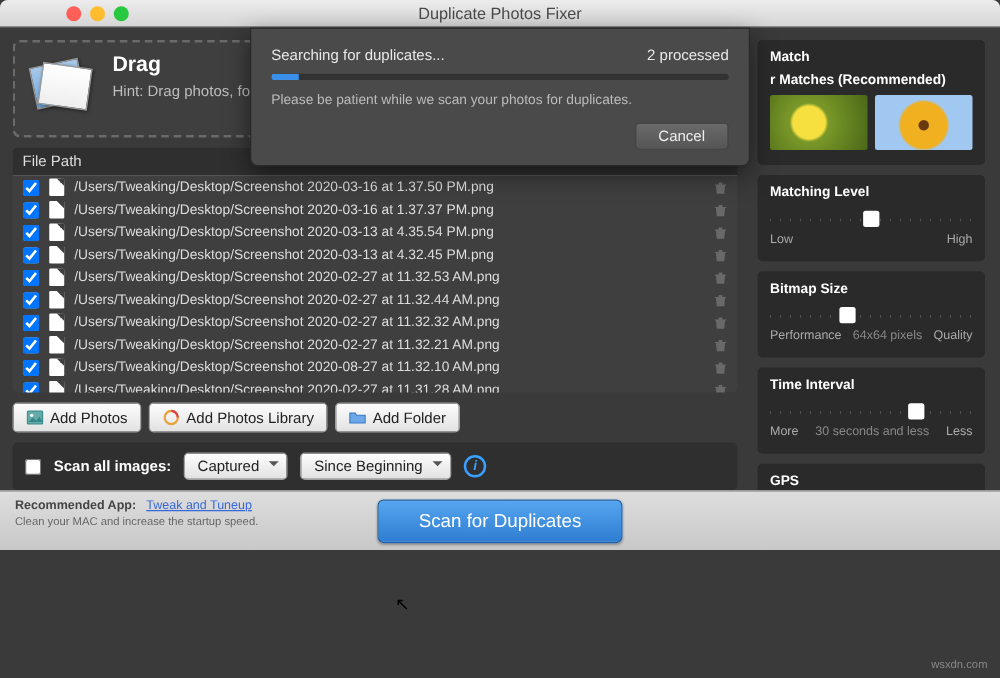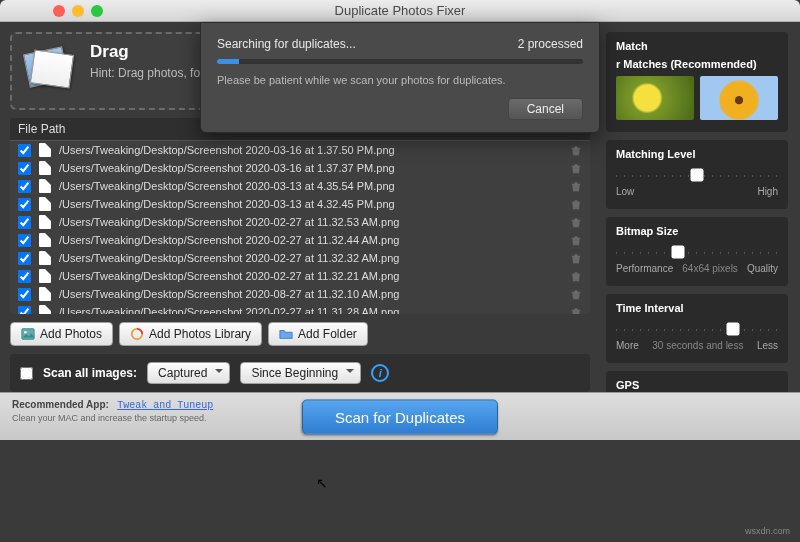--- a/index.html
+++ b/index.html
@@ -55,21 +55,21 @@
 .slider { position:relative; height:14px; margin:8px 0 4px 0;}
 .slider .track{position:absolute;left:0;right:0;top:50%;height:2px;background:repeating-linear-gradient(90deg,#555 0,#555 1px,transparent 1px,transparent 8px);}
 .slider .thumb-handle{position:absolute;top:50%;transform:translate(-50%,-50%);width:13px;height:13px;background:#fff;border-radius:2px;}
 .slider-labels{display:flex;justify-content:space-between;color:#aaa;font-size:10px;}
 .slider-labels .mid{color:#888;}
 
 
 .bottombar { height:48px; background:linear-gradient(#dedede,#c8c8c8); border-top:1px solid #999; position:relative; padding:6px 12px;}
 .rec { font-size:10px; color:#444;}
 .rec b{font-weight:bold;}
-.rec a{color:#3868d8;text-decoration:underline;cursor:pointer;font-family:Liberation Mono, monospace;}
+.rec a{color:#3868d8;text-decoration:underline;cursor:pointer;}
 .rec-sub{font-size:9px;color:#666;margin-top:2px;}
 .scan-btn{position:absolute;left:50%;top:50%;transform:translate(-50%,-50%);background:linear-gradient(#57a6f0,#2e7dd1);color:#fff;border:1px solid #1e5fa8;border-radius:5px;padding:8px 32px;font-size:15px;cursor:pointer;box-shadow:0 1px 2px rgba(0,0,0,.3);text-align:center;}
 .watermark{position:absolute;right:10px;bottom:6px;font-size:9px;color:#888;}
 
 
 .sheet { position:absolute; top:22px; left:200px; width:400px; background:#4a4a4a; border:1px solid #2a2a2a; border-radius:0 0 6px 6px; padding:14px 16px 12px 16px; box-shadow:0 6px 20px rgba(0,0,0,.5); z-index:100;}
 .sheet-row1{display:flex;justify-content:space-between;color:#e8e8e8;font-size:12px;margin-bottom:8px;}
 .prog{height:5px;background:#333;border-radius:3px;overflow:hidden;margin-bottom:10px;}
 .prog-fill{height:100%;background:#3a8fe8;width:6%;}
 .sheet-msg{color:#bbb;font-size:11px;margin-bottom:12px;}

